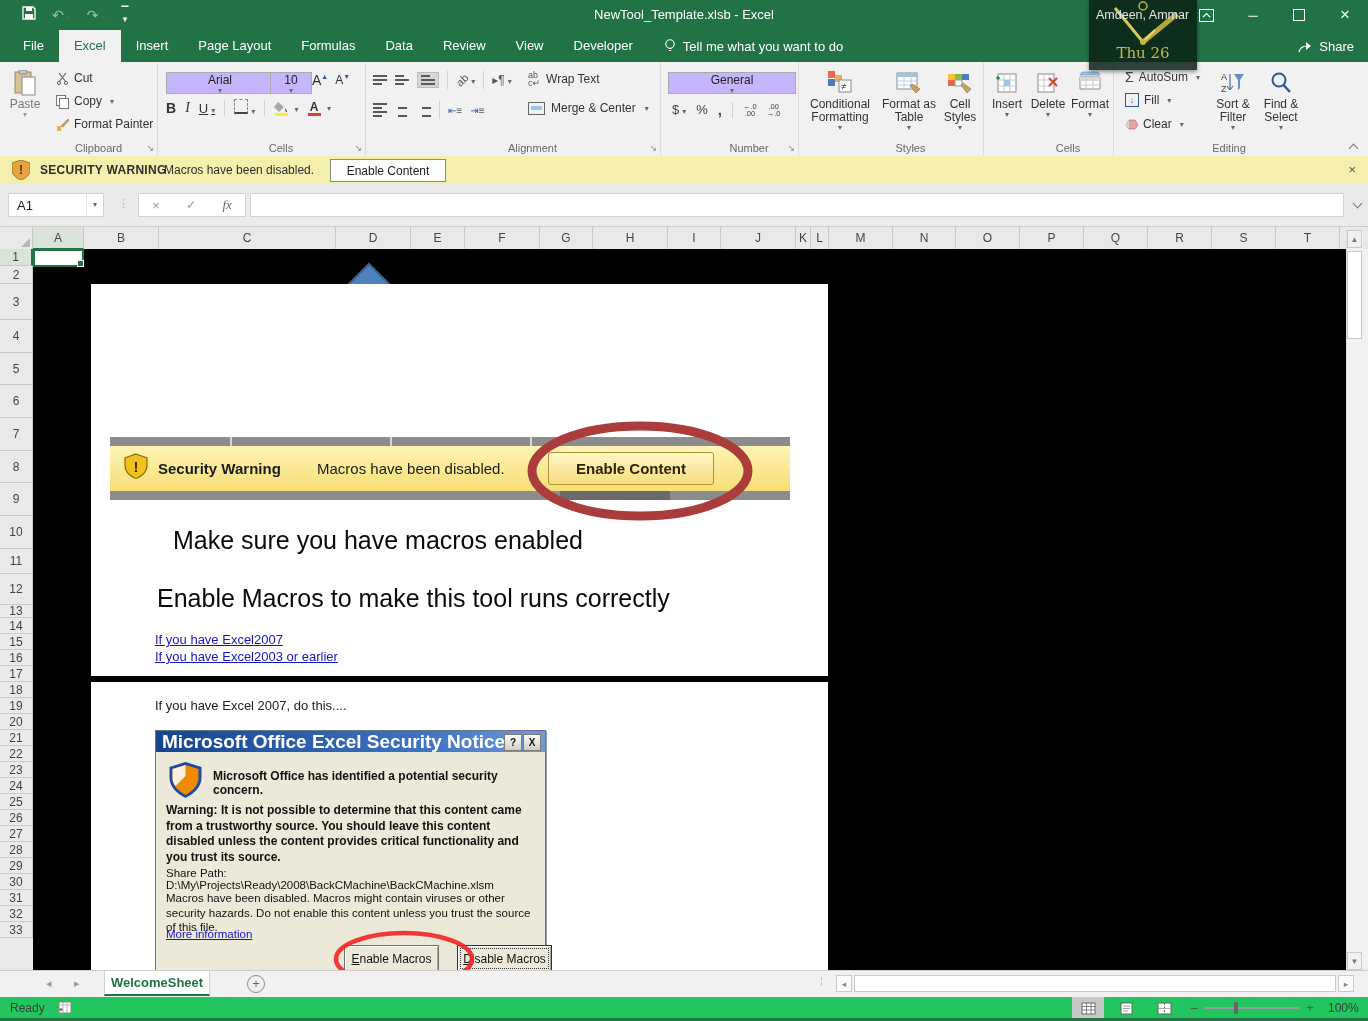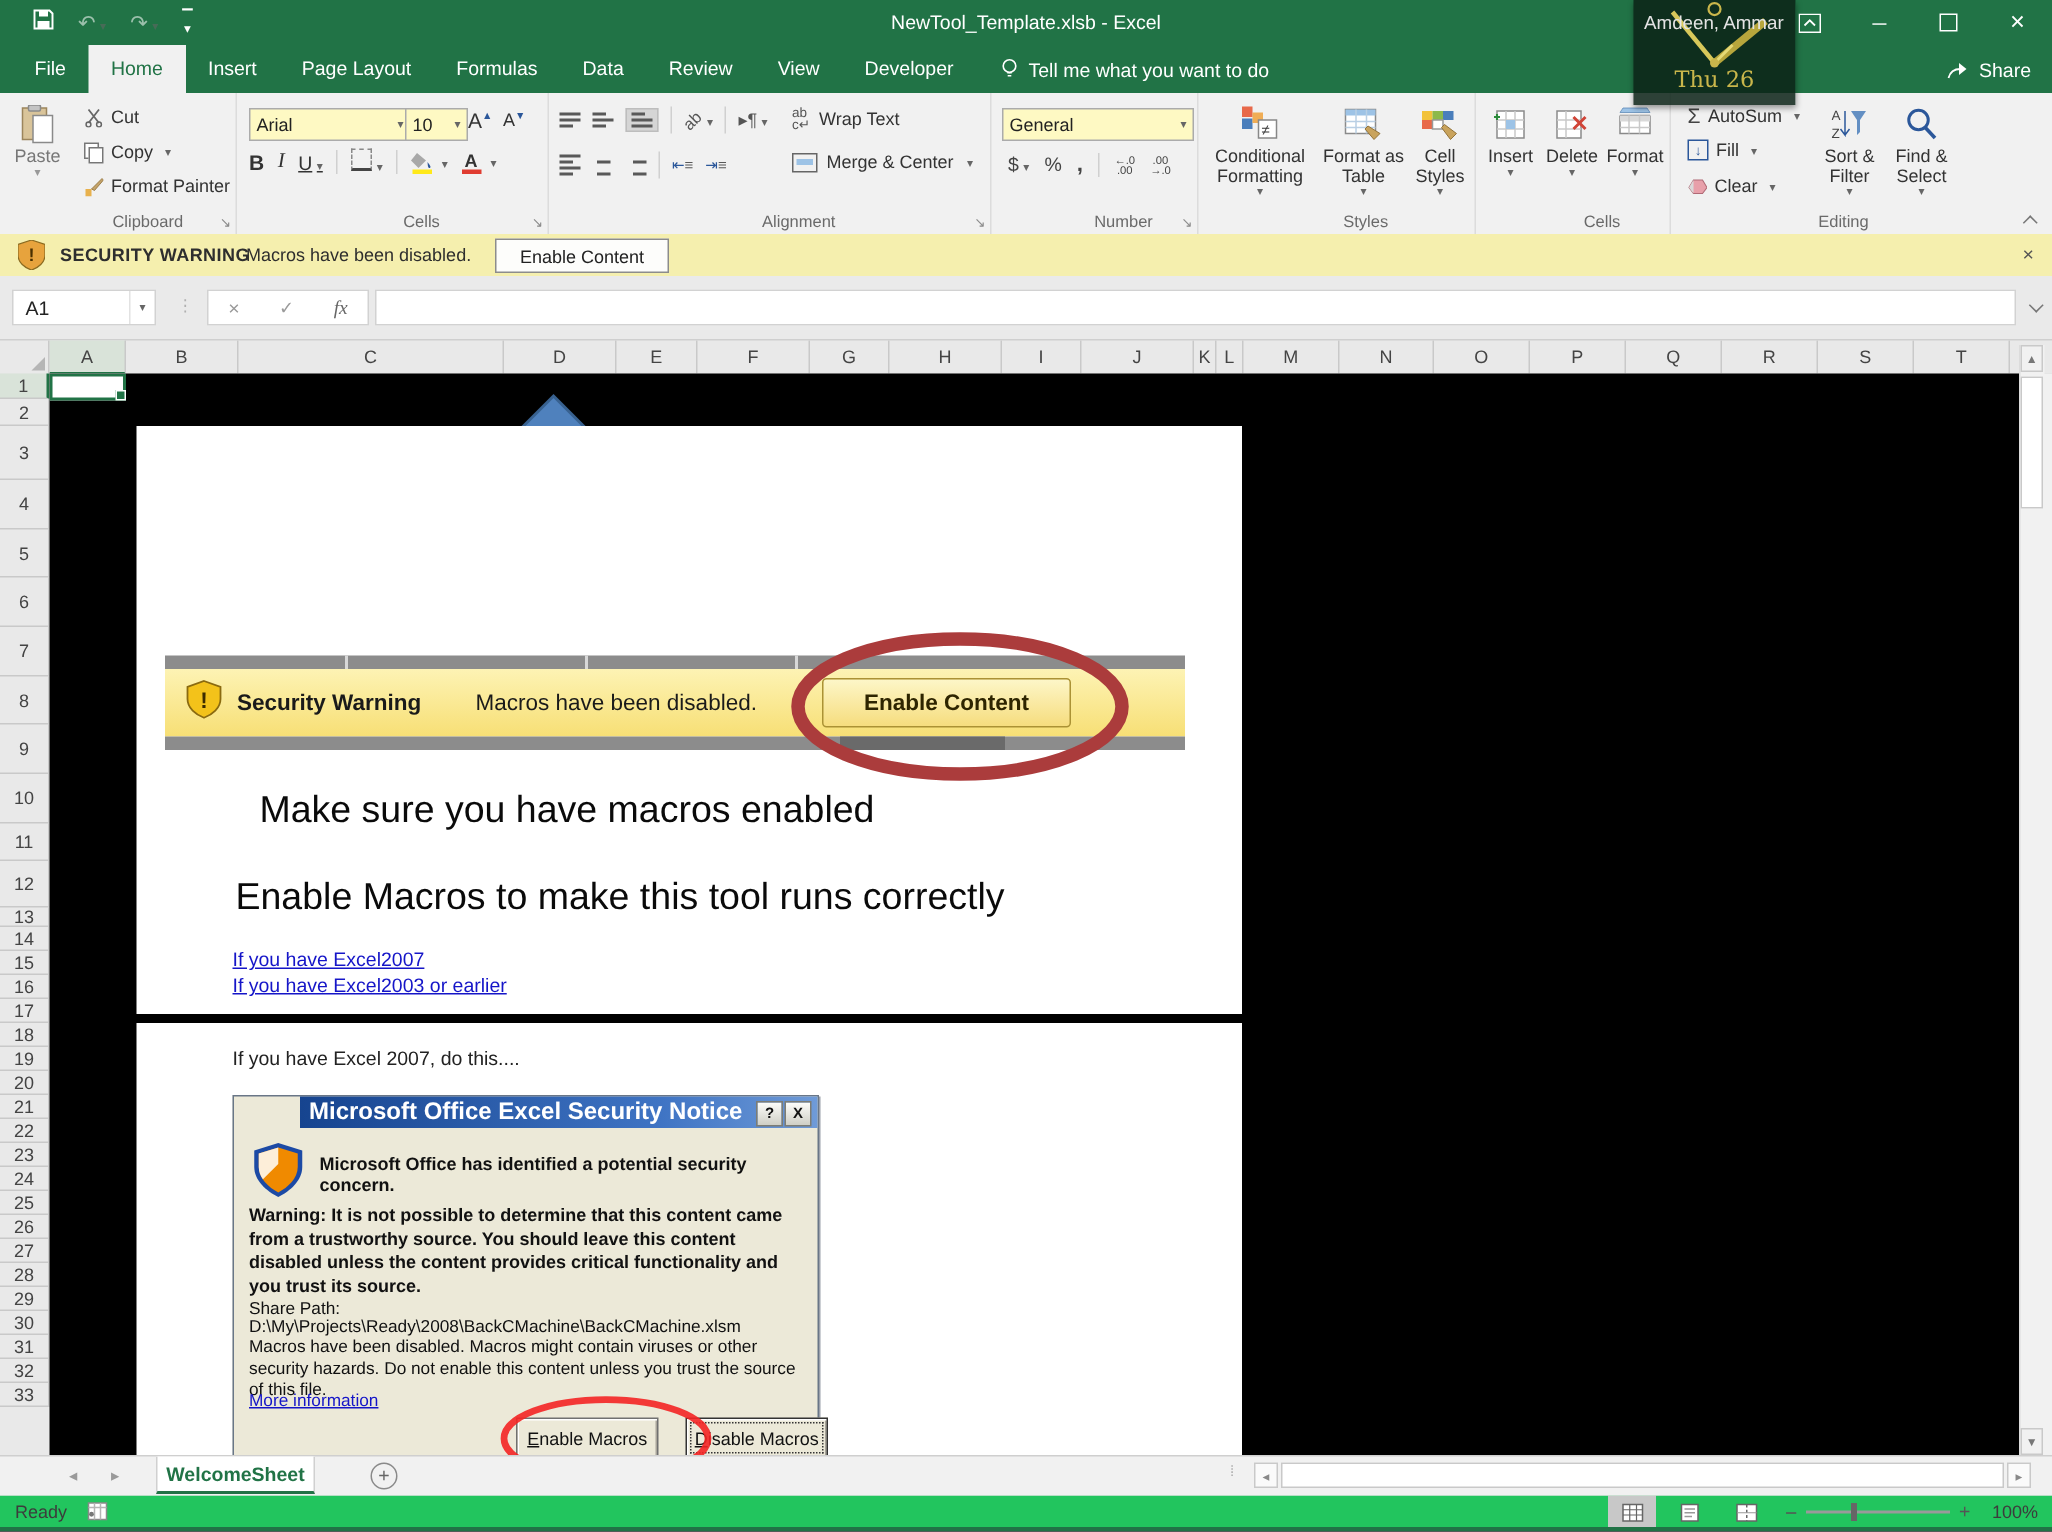--- a/index.html
+++ b/index.html
@@ -23,21 +23,21 @@
   
   .ribbon{position:absolute;top:62px;left:0;right:0;height:94px;background:#f1f1f1;border-bottom:1px solid #d5d5d5;font-size:12px;color:#333;}
   .rgroup{position:absolute;top:0;bottom:0;border-right:1px solid #dcdcdc;}
   .glabel{position:absolute;bottom:2px;left:0;right:0;text-align:center;font-size:11px;color:#6a6a6a;padding-left:40px;}
   .launcher{position:absolute;right:3px;bottom:3px;font-size:9px;color:#8a8a8a;}
   .bigbtn{position:absolute;top:6px;width:100%;display:flex;flex-direction:column;align-items:center;text-align:center;line-height:13px;color:#333;}
   .bigbtn .bic{height:30px;display:flex;align-items:center;}
   .car::after{content:"▾";font-size:8px;color:#666;margin-left:3px;}
   .caru{font-size:8px;color:#666;line-height:8px;}
   .smallrow{position:absolute;display:flex;align-items:center;gap:5px;white-space:nowrap;}
-  .combo{background:#fef9c3;border:1px solid #ababab;height:20px;display:flex;align-items:center;padding:0 4px;font-size:12px;color:#222;justify-content:space-between;}
+  .combo{background:#c4b5fd;border:1px solid #ababab;height:20px;display:flex;align-items:center;padding:0 4px;font-size:12px;color:#222;justify-content:space-between;flex-direction:column;}
   .lines{display:inline-flex;flex-direction:column;gap:2px;width:14px;}
   .lines i{height:2px;background:#595959;display:block;}
   .lines .s{width:9px;} .lines.r{align-items:flex-end;} .lines.c{align-items:center;}
   .selbox{background:#d5d5d5;padding:2px 3px;border:1px solid #bdbdbd;}
   .ibox{display:inline-flex;flex-direction:column;align-items:center;line-height:10px;}
   .dec{font-size:7.5px;line-height:7px;color:#444;letter-spacing:0;}
   
   .msgbar{position:absolute;top:156px;left:0;right:0;height:28px;background:#f5efae;display:flex;align-items:center;font-size:12px;color:#2e2e2e;}
   .msg-btn{position:absolute;left:330px;top:3px;width:114px;height:21px;background:#fdfdfb;border:1px solid #8c8c8c;
            display:flex;align-items:center;justify-content:center;font-size:12px;color:#222;}
@@ -57,21 +57,21 @@
   .canvas{position:absolute;left:33px;top:0;width:1313px;height:721px;background:#000;overflow:hidden;}
   .a1{position:absolute;left:0;top:0;width:51px;height:18px;background:#fff;box-sizing:border-box;border:2px solid #217346;}
   .a1 i{position:absolute;right:-2px;bottom:-2px;width:5px;height:5px;background:#217346;border:1px solid #fff;}
   .img{position:absolute;background:#fff;overflow:hidden;}
   .oldbar{position:absolute;left:19px;top:153px;width:680px;height:63px;}
   .oldbar .strip{position:absolute;left:0;right:0;height:9px;background:#8c8c8c;}
   .oldbar .yellow{position:absolute;left:0;right:0;top:9px;height:45px;background:linear-gradient(#fdf3b4,#f7df75);display:flex;align-items:center;}
   .heading{position:absolute;font-size:25px;color:#0a0a0a;}
   .lnk{color:#1515c8;text-decoration:underline;font-size:13px;position:absolute;}
   .xp-dlg{position:absolute;left:64px;top:48px;width:389px;height:240px;background:#ece9d8;border:1px solid #697687;box-shadow:1px 1px 0 #9aa0aa;font-size:12px;color:#111;}
-  .xp-title{position:absolute;left:0;top:0;right:0;height:21px;background:linear-gradient(90deg,#16448f,#3f74c4 70%,#6f9bd8);color:#fff;font-weight:bold;font-size:16px;display:flex;align-items:center;padding-left:6px;box-sizing:border-box;margin-left:44px;}
+  .xp-title{position:absolute;left:0;top:0;right:0;height:21px;background:linear-gradient(90deg,#16448f,#3f74c4 70%,#6f9bd8);color:#fff;font-weight:bold;font-size:19px;display:flex;align-items:center;padding-left:6px;box-sizing:border-box;}
   .xp-tbtn{position:absolute;top:3px;width:16px;height:15px;background:linear-gradient(#fdfdfa,#cfcfc6);border:1px solid #7d7d74;font-size:10px;font-weight:bold;color:#111;display:flex;align-items:center;justify-content:center;}
   .xpbtn{position:absolute;height:25px;width:93px;background:#ece9d8;border:1px solid #707070;box-shadow:inset 1px 1px 0 #fff, inset -1px -1px 0 #a8a49a;
          display:flex;align-items:center;justify-content:center;font-size:12px;color:#111;}
   .xpbtn span::first-letter{text-decoration:underline;}
   .xpbtn.def{outline:1px dotted #333;outline-offset:-4px;border:1px solid #333;}
   .vscroll{position:absolute;left:1346px;top:230px;width:16px;height:740px;background:#f1f1f1;border-left:1px solid #dcdcdc;}
   .sbtn{position:absolute;left:0;width:15px;height:18px;background:#f1f1f1;border:1px solid #c9c9c9;box-sizing:border-box;color:#777;font-size:8px;display:flex;align-items:center;justify-content:center;}
   .vthumb{position:absolute;left:0;top:21px;width:15px;height:88px;background:#fff;border:1px solid #c9c9c9;box-sizing:border-box;}
   
   .sheetbar{position:absolute;top:970px;left:0;right:0;height:26px;background:#f1f1f1;border-top:1px solid #cfcfcf;font-size:13px;z-index:20;}
@@ -120,21 +120,21 @@
       <span class="winbtn">─</span>
       <span class="winbtn">
           <i style="width:10px;height:10px;border:1px solid #fff;display:block;"></i>
         </span>
       <span class="winbtn" style="font-size:17px;">×</span>
     </div>
   </div>
 
   <div class="tabbar">
     <span class="rtab">File</span>
-    <span class="rtab active">Home</span>
+    <span class="rtab active">Excel</span>
     <span class="rtab">Insert</span>
     <span class="rtab">Page Layout</span>
     <span class="rtab">Formulas</span>
     <span class="rtab">Data</span>
     <span class="rtab">Review</span>
     <span class="rtab">View</span>
     <span class="rtab">Developer</span>
     <span class="tellme">
       <svg width="12" height="14" viewBox="0 0 12 14">
           <circle cx="6" cy="5" r="4.2" fill="none" stroke="#fff" stroke-width="1.1"></circle>

